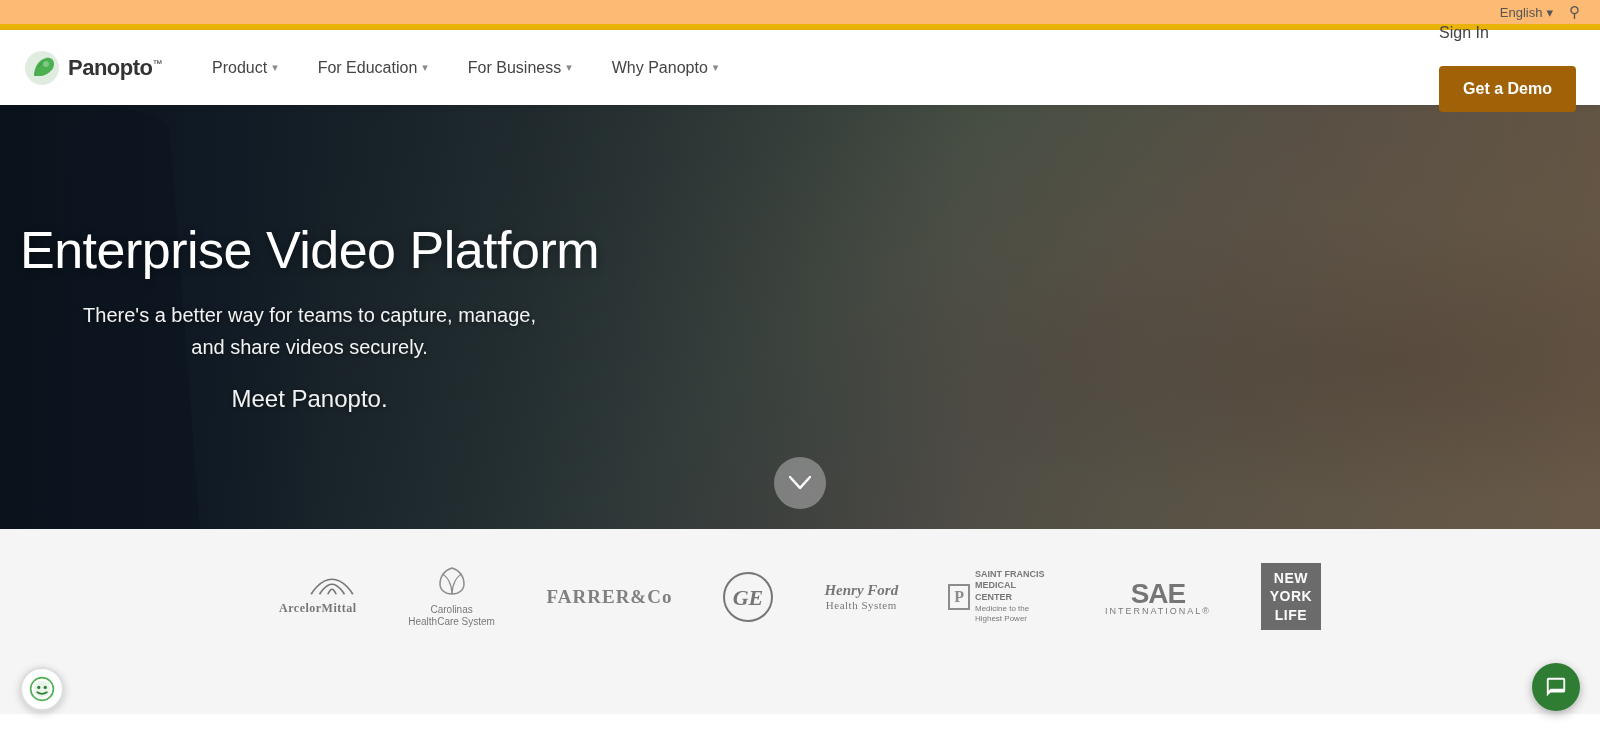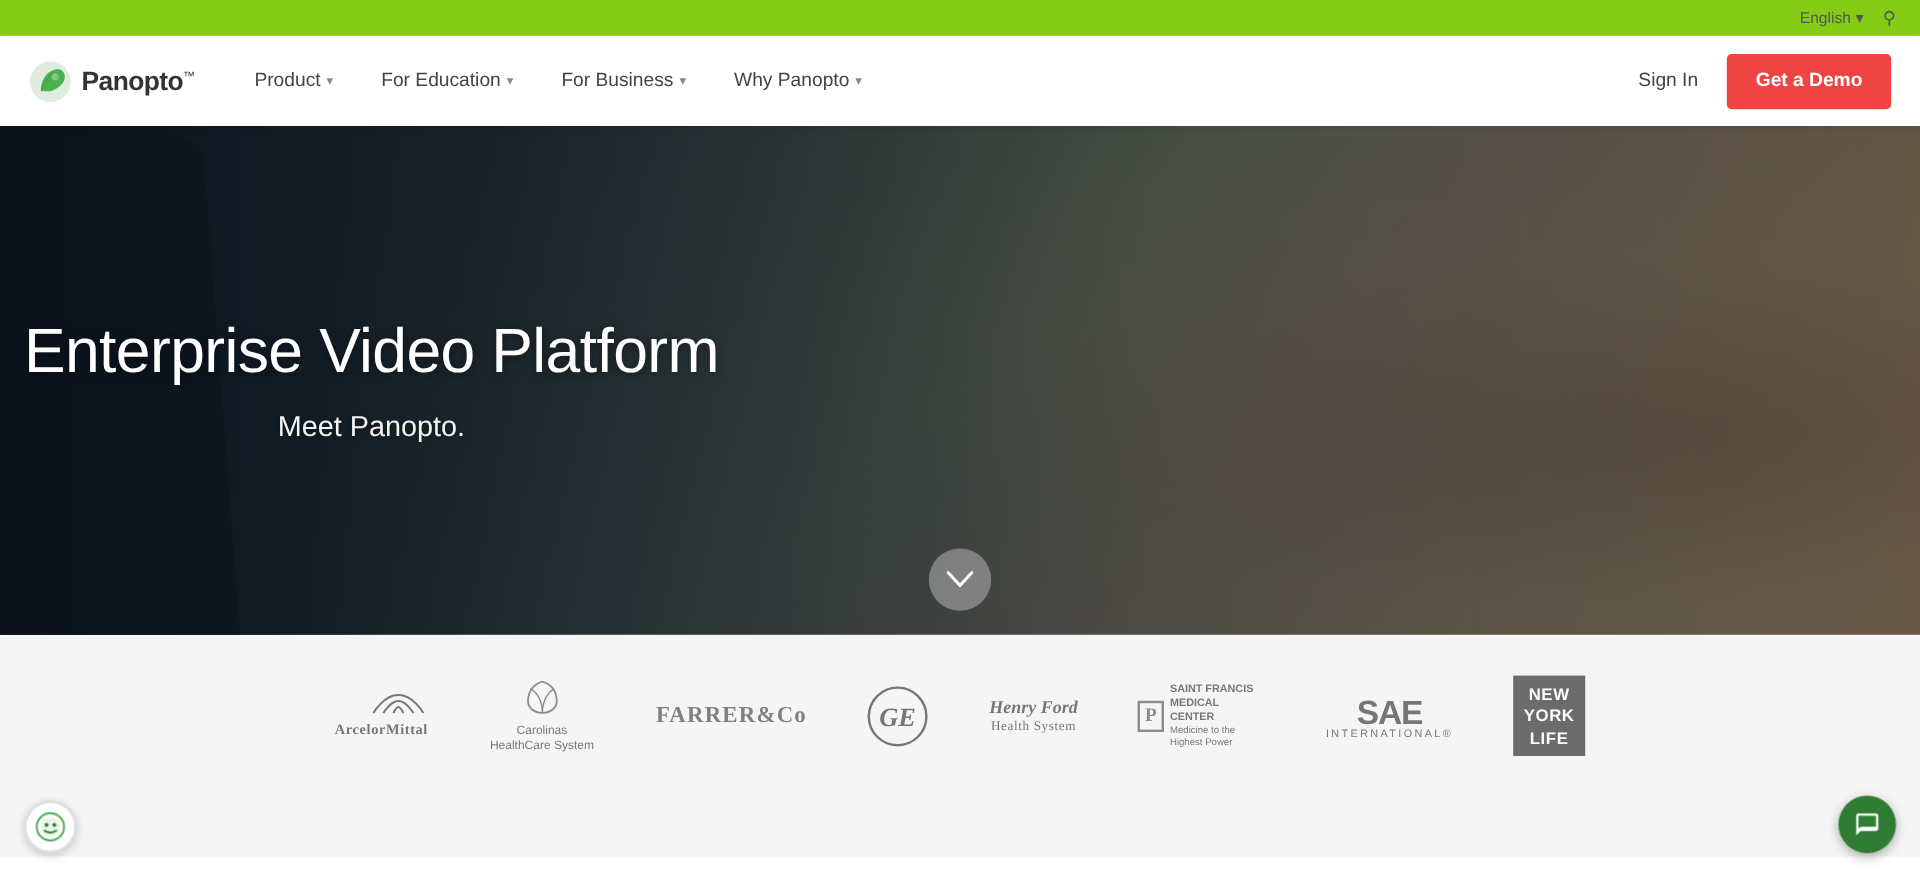--- a/index.html
+++ b/index.html
@@ -1,25 +1,25 @@
 <!DOCTYPE html>
 <html><head>
   <meta charset="utf-8">
   <style>
     * { margin: 0; padding: 0; box-sizing: border-box; }
     body { font-family: 'Helvetica Neue', Arial, sans-serif; background: #fff; overflow-x: hidden; }
 
     
     .utility-bar {
-      background: #84cc16;
+      background: #fdba74;
       display: flex;
       justify-content: flex-end;
       align-items: center;
       padding: 4px 20px;
-      border-bottom: 1px solid #eab308;
+      border-bottom: 6px solid #eab308;
       font-size: 13px;
       color: #555;
       height: 30px;
     }
     .utility-bar .lang-selector {
       display: flex;
       align-items: center;
       gap: 4px;
       cursor: pointer;
       margin-right: 16px;
@@ -80,31 +80,31 @@
       font-weight: 400;
       text-decoration: none;
       transition: color 0.2s;
     }
     .nav-item .chevron {
       font-size: 11px;
       color: #888;
     }
     .nav-right {
       display: flex;
-      align-items: center;
       gap: 24px;
+      flex-direction: column;
     }
     .sign-in {
       font-size: 16px;
       color: #444;
       cursor: pointer;
       text-decoration: none;
     }
     .get-demo-btn {
-      background: #ef4444;
+      background: #a16207;
       color: #fff;
       border: none;
       padding: 14px 24px;
       font-size: 16px;
       font-weight: 600;
       border-radius: 4px;
       cursor: pointer;
       white-space: nowrap;
     }
 
@@ -383,20 +383,23 @@
 
 <section class="hero">
   <div class="hero-bg"></div>
   <div class="hero-audience"></div>
   <div class="hero-speaker"></div>
 
   <div style="position:absolute;left:0;top:0;width:100%;height:100%;background:linear-gradient(to right, rgba(10,18,28,0.85) 0%, rgba(20,30,40,0.6) 30%, rgba(40,50,50,0.35) 60%, rgba(60,50,40,0.25) 100%);pointer-events:none;"></div>
 
   <div class="hero-content">
     <h1 class="hero-title">Enterprise Video Platform</h1>
+    <p class="hero-subtitle">
+      There's a better way for teams to capture, manage,<br>and share videos securely.
+    </p>
     <p class="hero-cta">Meet Panopto.</p>
   </div>
 
   <button class="hero-scroll-btn">
     <svg width="22" height="14" viewBox="0 0 22 14">
       <path d="M1 1 L11 12 L21 1" stroke="white" stroke-width="2.5" fill="none" stroke-linecap="round" stroke-linejoin="round"></path>
     </svg>
   </button>
 </section>
 

